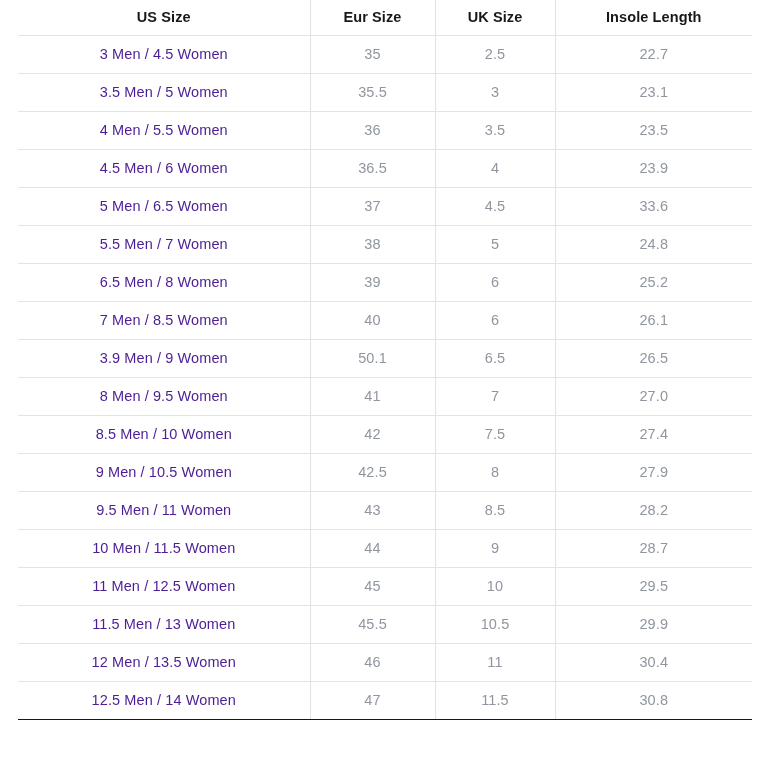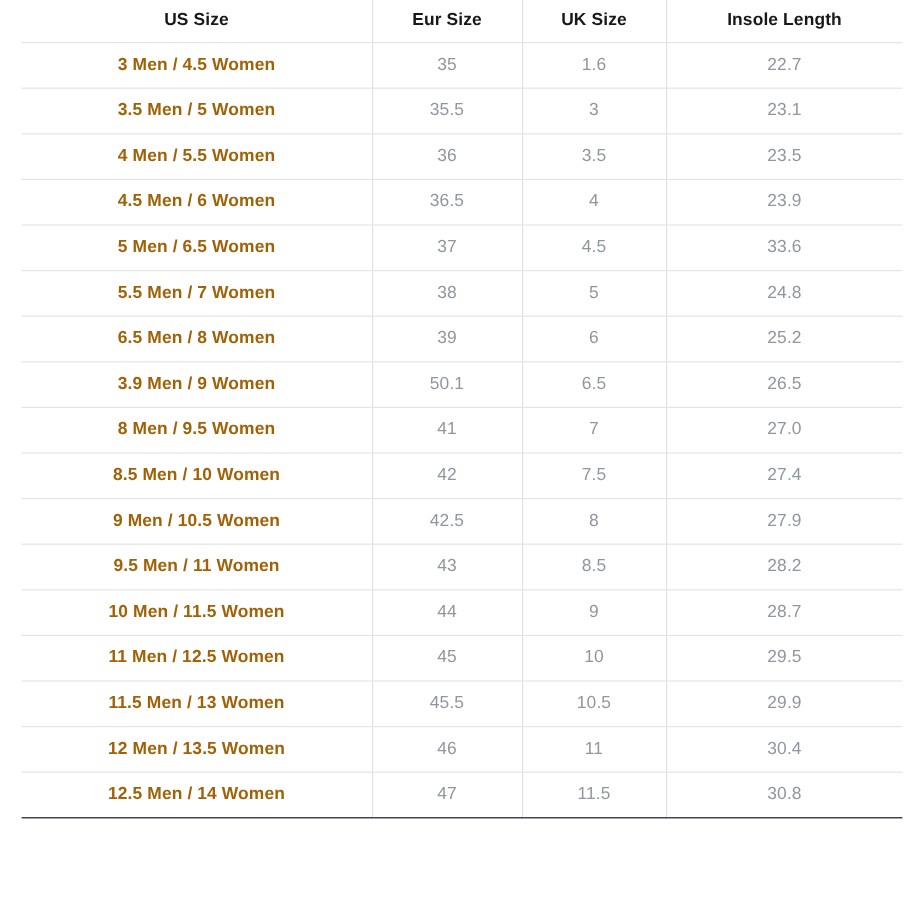--- a/index.html
+++ b/index.html
@@ -64,22 +64,22 @@
   table.size-table tbody td {
     height: 38px;
     font-size: 14.5px;
     font-weight: 400;
     color: #9096a0;
     letter-spacing: 0.1px;
   }
 
   
   table.size-table tbody td.cell-us {
-    color: #a16207;
-    font-weight: 700;
+    color: #4c1d95;
+    font-weight: 400;
     text-align: center;
   }
 
   table.size-table tbody tr:last-child td {
     border-bottom: 1px solid #0f172a;
   }
 </style>
 </head>
 <body>
 
@@ -96,21 +96,21 @@
           <th class="head-us">US Size</th>
           <th class="head-eur">Eur Size</th>
           <th class="head-uk">UK Size</th>
           <th class="head-insole">Insole Length</th>
         </tr>
     </thead>
     <tbody id="table-body">
         <tr>
           <td class="cell-us">3 Men / 4.5 Women</td>
           <td class="cell-eur">35</td>
-          <td class="cell-uk">1.6</td>
+          <td class="cell-uk">2.5</td>
           <td class="cell-insole">22.7</td>
         </tr>
         <tr>
           <td class="cell-us">3.5 Men / 5 Women</td>
           <td class="cell-eur">35.5</td>
           <td class="cell-uk">3</td>
           <td class="cell-insole">23.1</td>
         </tr>
         <tr>
           <td class="cell-us">4 Men / 5.5 Women</td>
@@ -136,20 +136,26 @@
           <td class="cell-uk">5</td>
           <td class="cell-insole">24.8</td>
         </tr>
         <tr>
           <td class="cell-us">6.5 Men / 8 Women</td>
           <td class="cell-eur">39</td>
           <td class="cell-uk">6</td>
           <td class="cell-insole">25.2</td>
         </tr>
         <tr>
+          <td class="cell-us">7 Men / 8.5 Women</td>
+          <td class="cell-eur">40</td>
+          <td class="cell-uk">6</td>
+          <td class="cell-insole">26.1</td>
+        </tr>
+        <tr>
           <td class="cell-us">3.9 Men / 9 Women</td>
           <td class="cell-eur">50.1</td>
           <td class="cell-uk">6.5</td>
           <td class="cell-insole">26.5</td>
         </tr>
         <tr>
           <td class="cell-us">8 Men / 9.5 Women</td>
           <td class="cell-eur">41</td>
           <td class="cell-uk">7</td>
           <td class="cell-insole">27.0</td>

